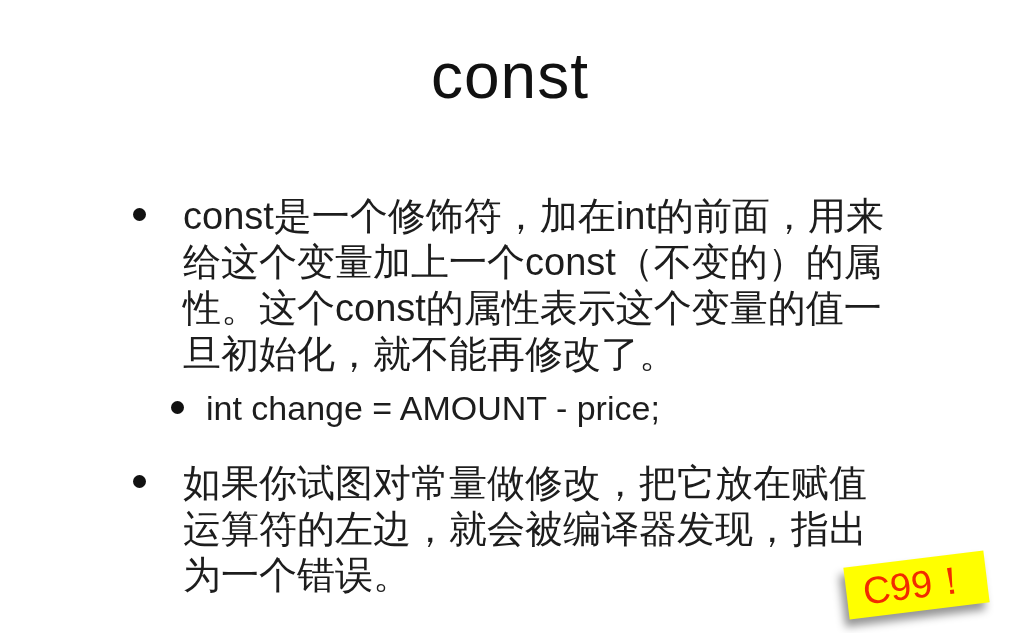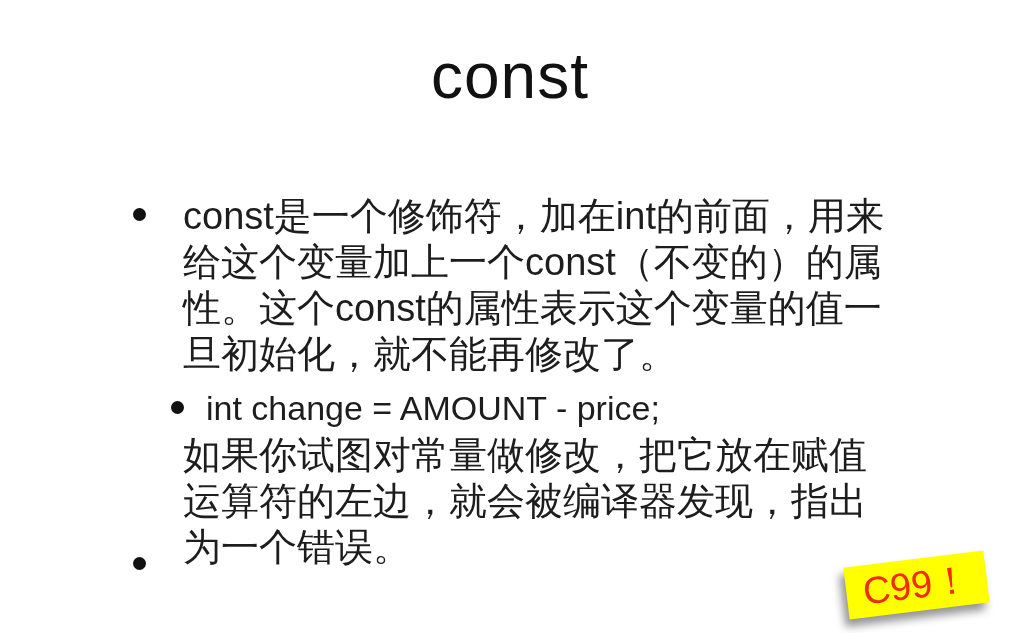--- a/index.html
+++ b/index.html
@@ -53,21 +53,21 @@
     left: 133px;
     width: 830px;
     font-size: 38px;
     line-height: 46px;
   }
   .level1 .dot {
     margin-top: 15px;
     margin-right: 37px;
   }
   .bullet-1 { top: 147px; }
-  .bullet-3 { top: 386px; align-items: flex-end; }
+  .bullet-3 { top: 414px; }
   .level2 {
     left: 171px;
     top: 341px;
     width: 700px;
     font-size: 34px;
     line-height: 42px;
   }
   .level2 .dot {
     margin-top: 14px;
     margin-right: 22px;

